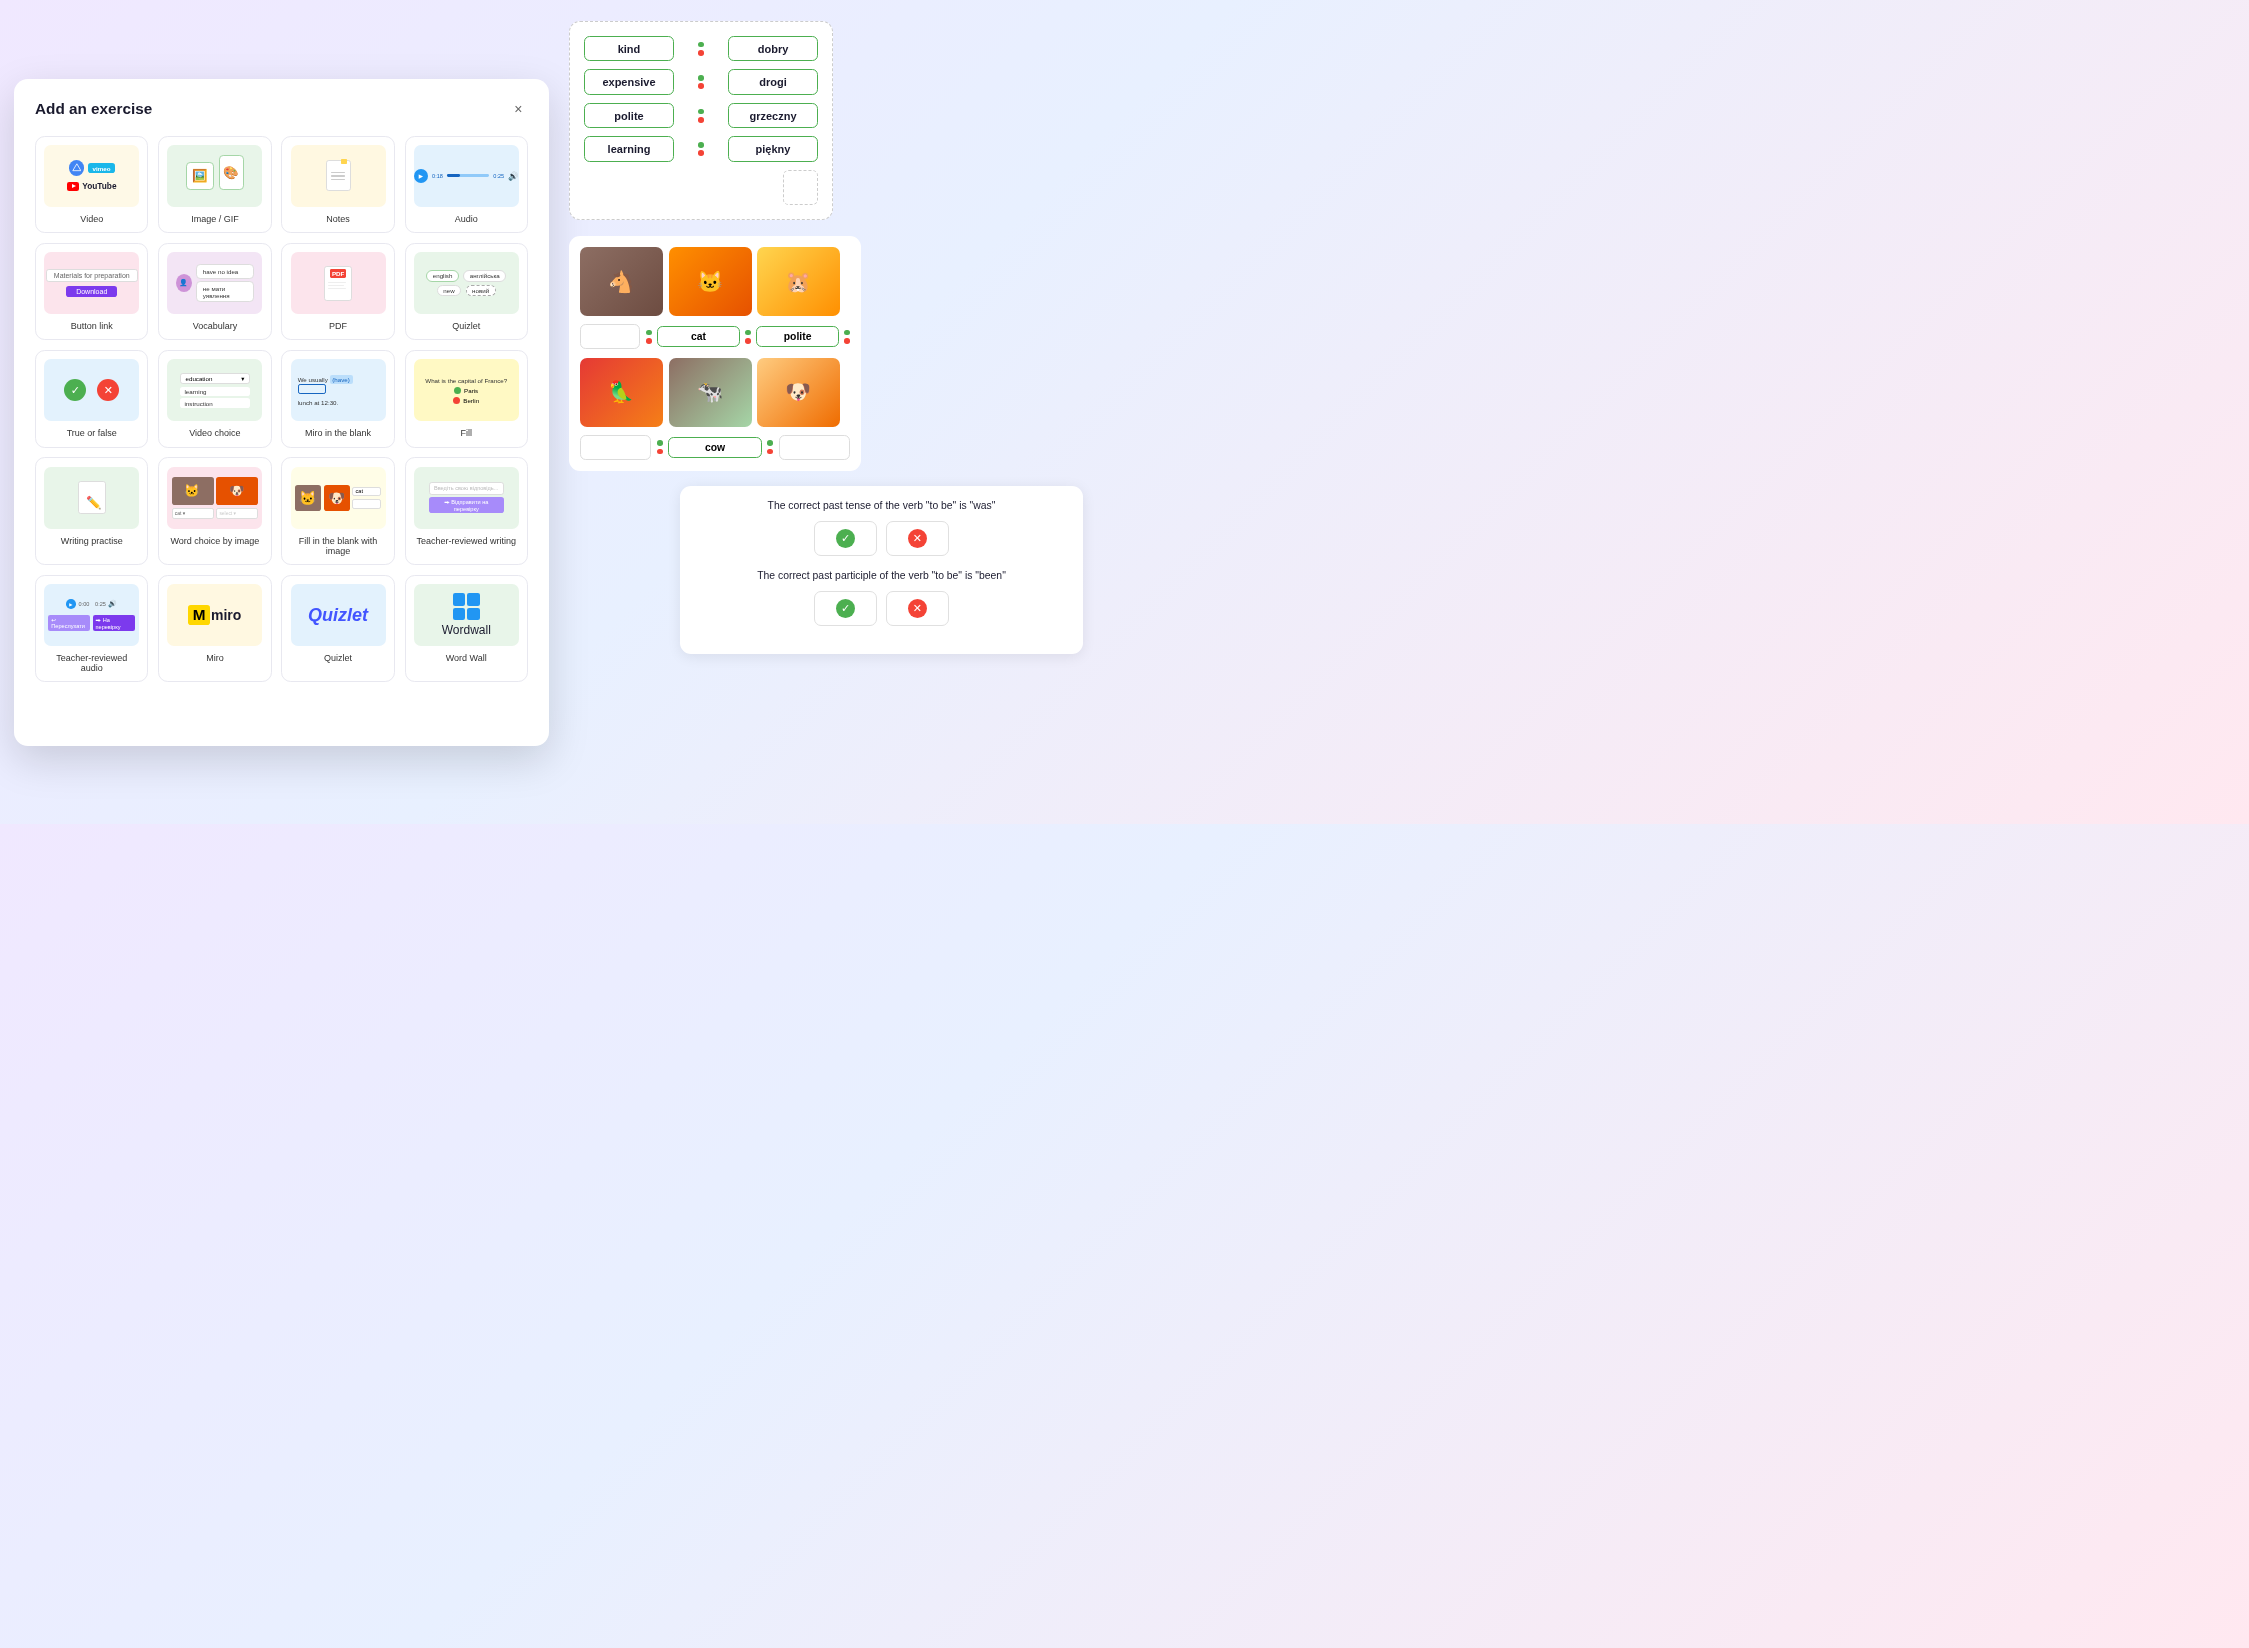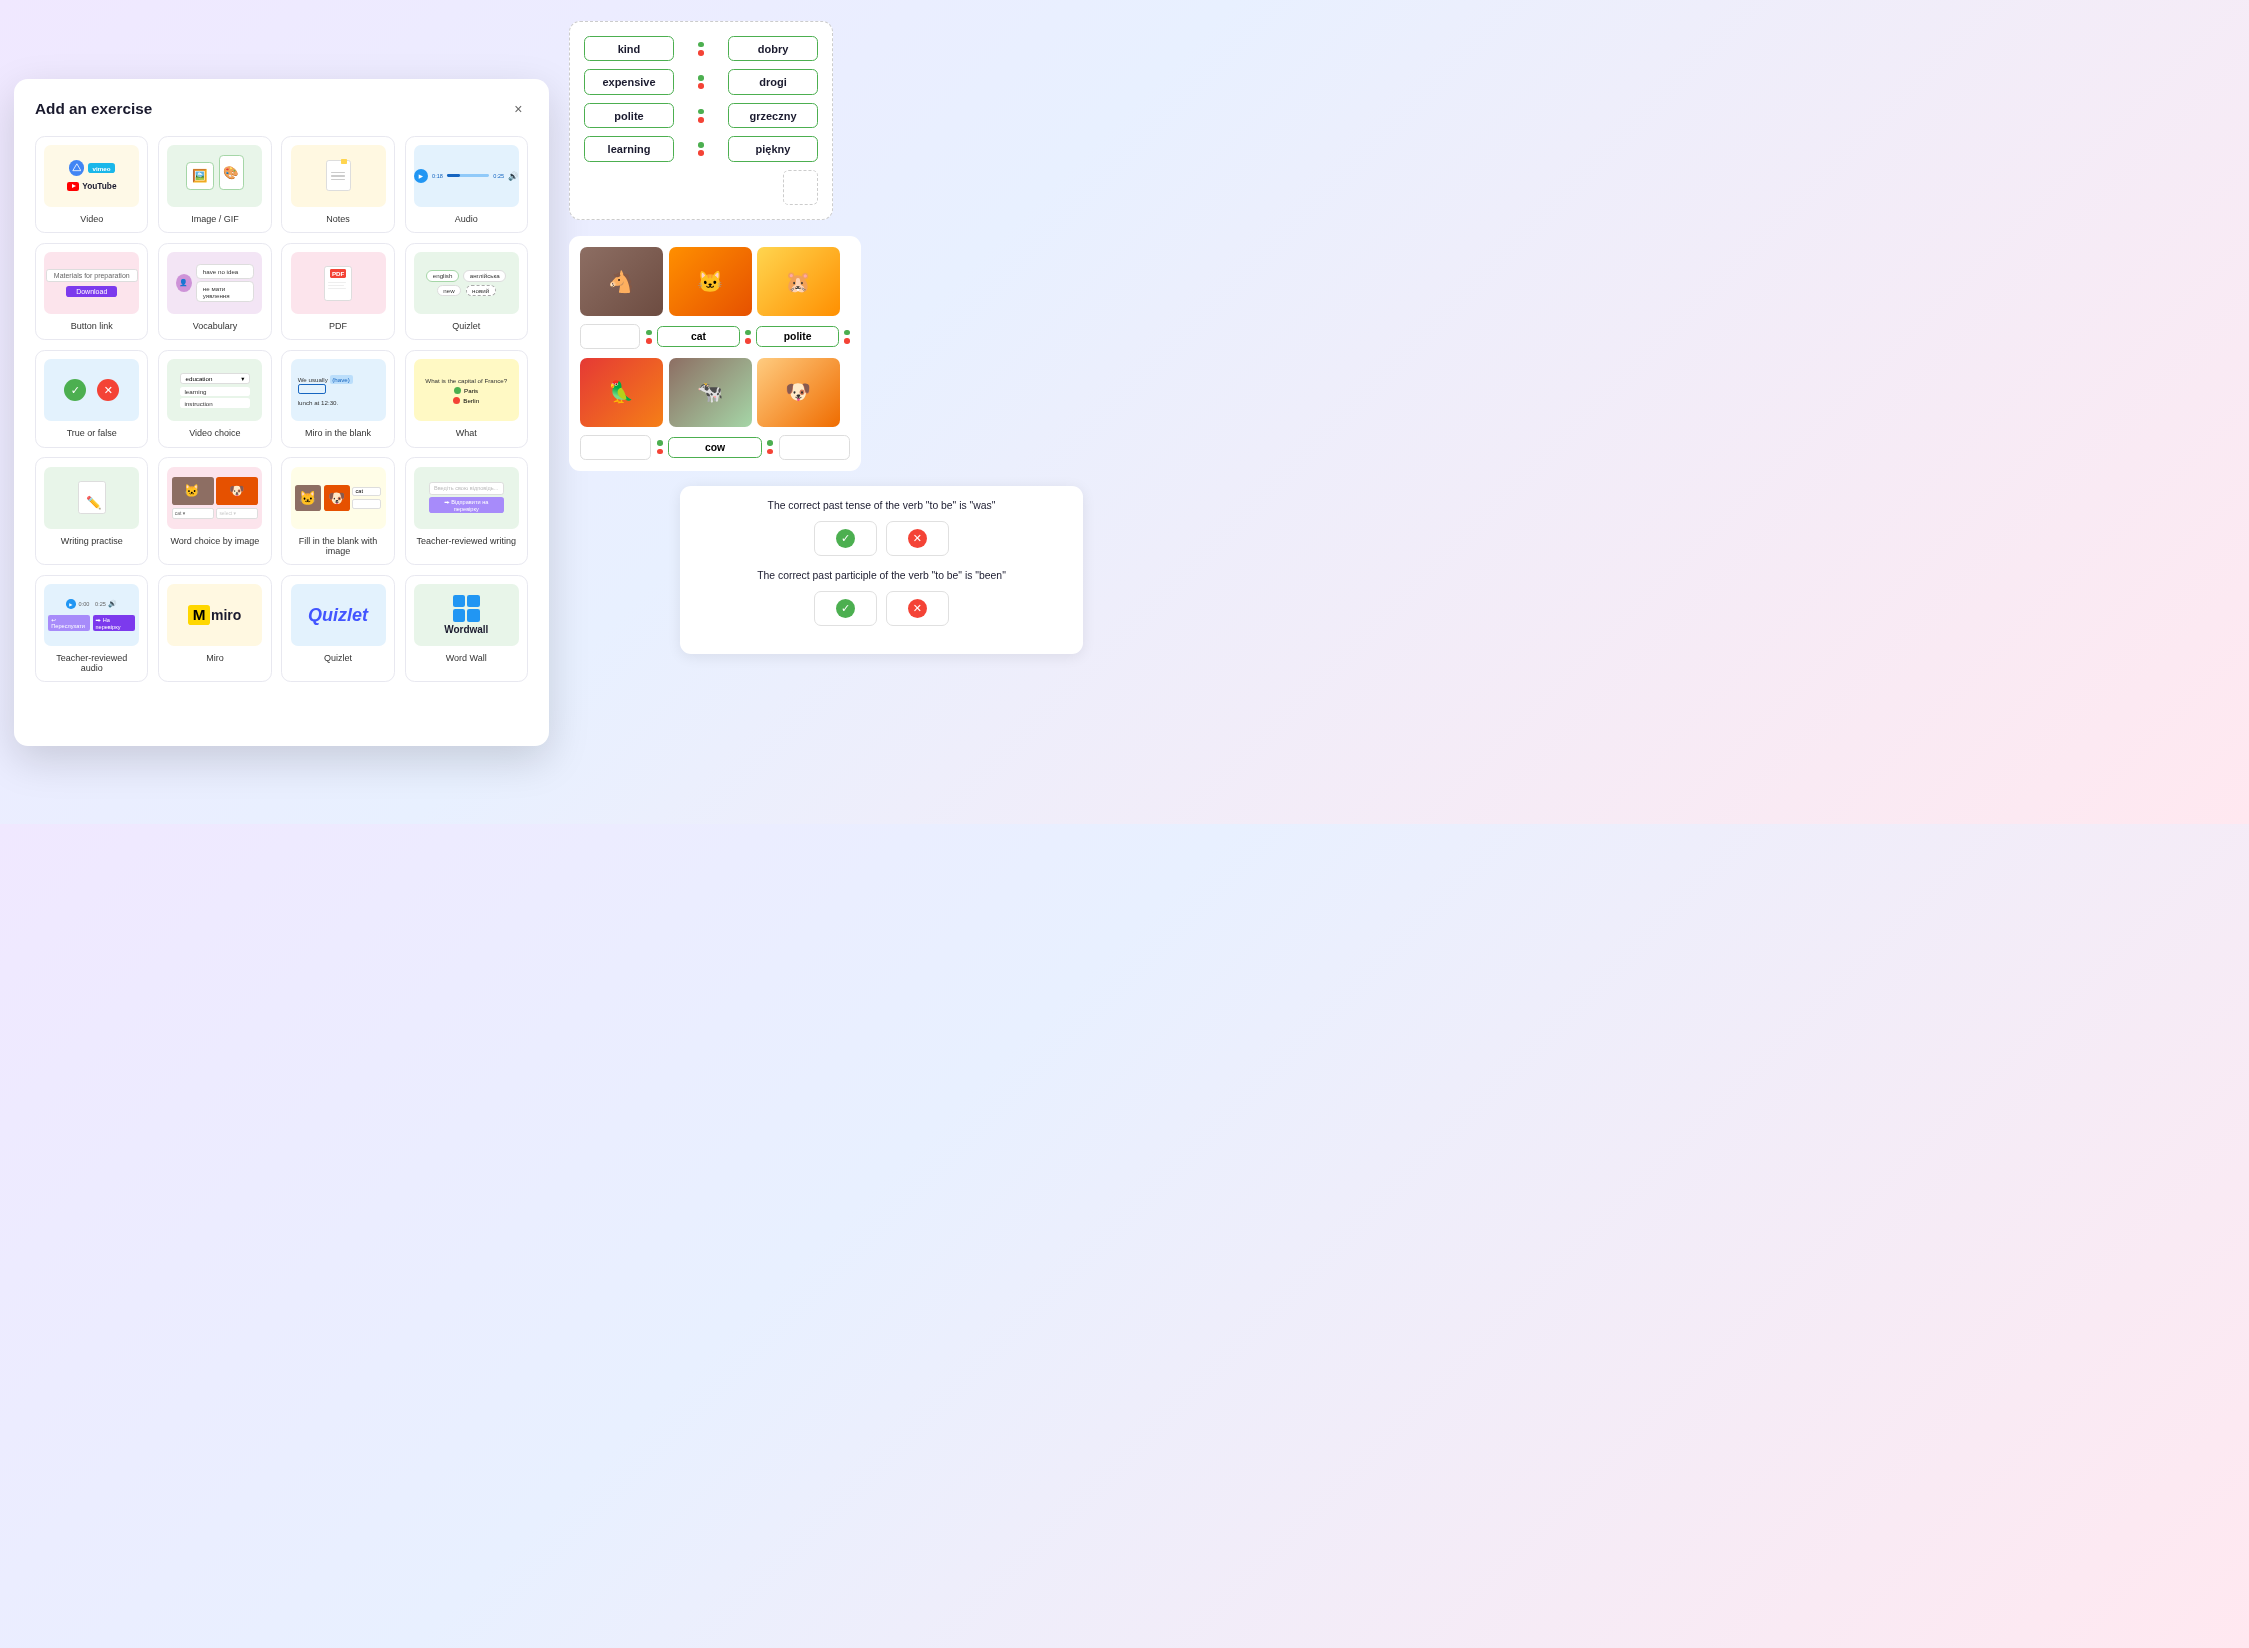--- a/index.html
+++ b/index.html
@@ -942,21 +942,21 @@
         <div class="quiz-q">What is the capital of France?</div>
         <div class="quiz-opt">
           <div class="quiz-radio-green"></div>
           <span>Paris</span>
         </div>
         <div class="quiz-opt">
           <div class="quiz-radio-red"></div>
           <span>Berlin</span>
         </div>
       </div>
-      <span class="card-label">What</span>
+      <span class="card-label">Fill</span>
     </div>
 
     <div class="card">
       <div class="card-preview preview-writing">
         <div class="writing-doc">
           <span class="writing-pen">✏️</span>
         </div>
       </div>
       <span class="card-label">Writing practise</span>
     </div>
@@ -1038,21 +1038,21 @@
     </div>
 
     <div class="card">
       <div class="card-preview preview-wordwall">
         <div class="ww-grid">
           <div class="ww-cell"></div>
           <div class="ww-cell"></div>
           <div class="ww-cell"></div>
           <div class="ww-cell"></div>
         </div>
-        <span style="font-size:10px;font-weight:700;color:#1a1a2e;">Wordwall</span>
+        <span style="font-size:12px;font-weight:400;color:#1a1a2e;">Wordwall</span>
       </div>
       <span class="card-label">Word Wall</span>
     </div>
 
   </div>
 </div>
 
 <div class="right-panel">
 
   <div class="matching-panel">

